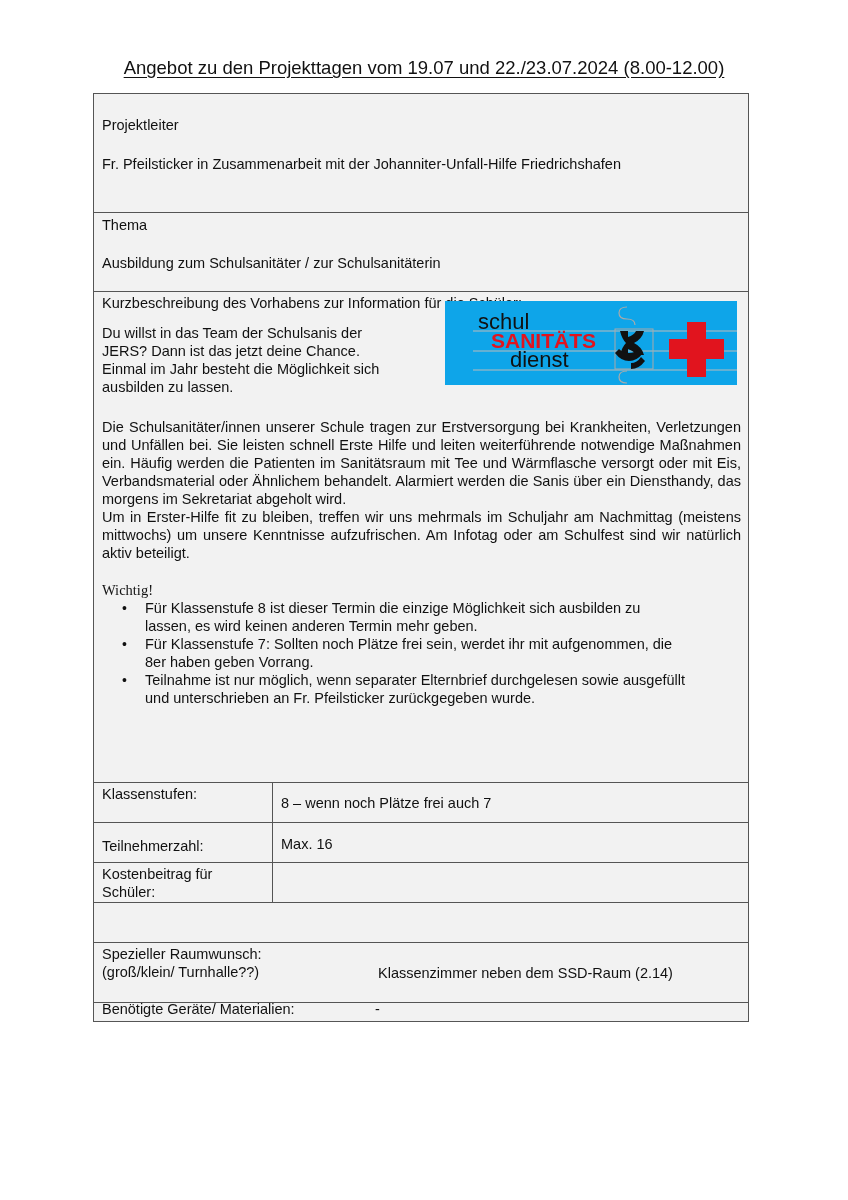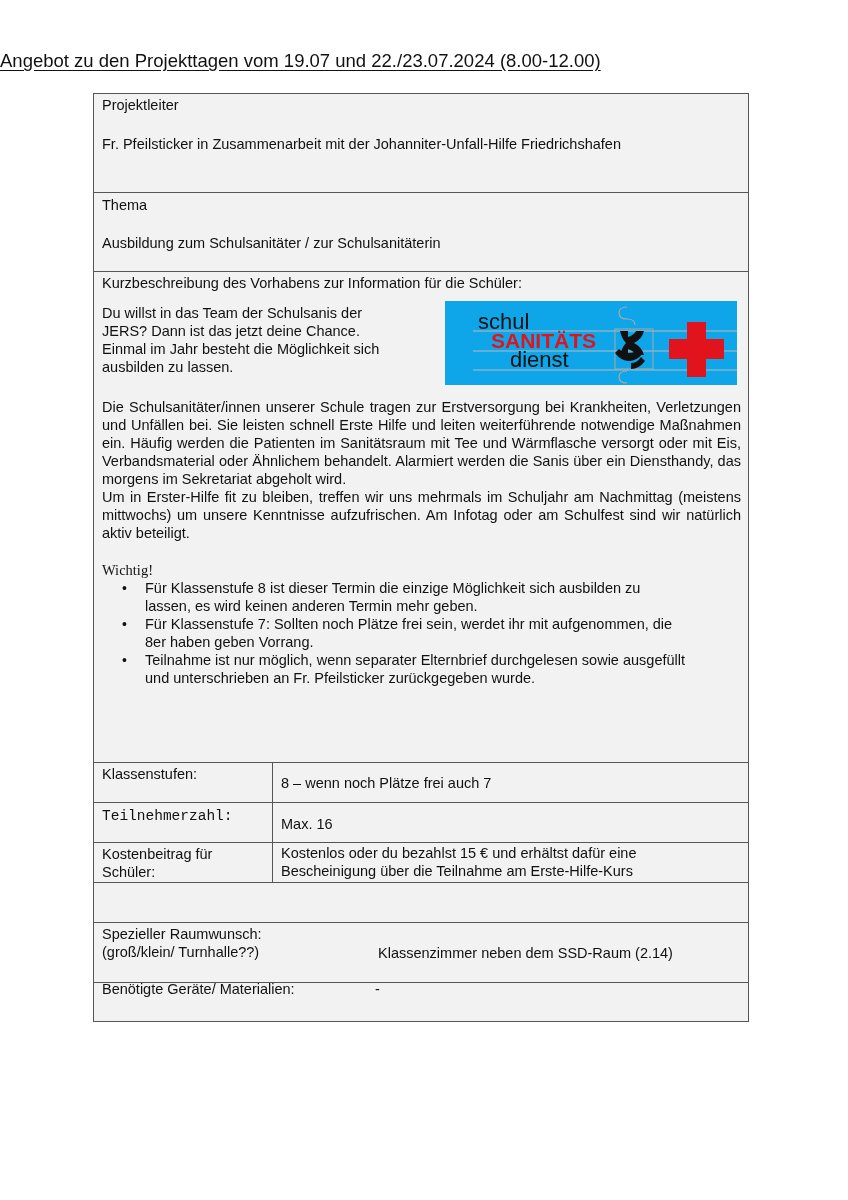--- a/index.html
+++ b/index.html
@@ -12,21 +12,22 @@
       height: 1200px;
       position: relative;
       font-family: "Liberation Sans", sans-serif;
       color: #111;
       overflow: hidden;
     }
     .title {
       position: absolute;
       left: 0;
       width: 848px;
-      top: 50px;
+      top: 57px;
+      text-align: center;
       font-size: 18.5px;
       text-decoration: underline;
       text-underline-offset: 3px;
       letter-spacing: 0px;
       color: #111;
     }
     .tbl {
       position: absolute;
       left: 93px;
       top: 93px;
@@ -35,20 +36,21 @@
       border: 1.5px solid #555;
       box-sizing: border-box;
       background: #f2f2f2;
     }
     .row {
       position: absolute;
       left: 0;
       right: 0;
       border-bottom: 1.5px solid #555;
       box-sizing: border-box;
+      margin-top: 20px;
     }
     .row.last { border-bottom: none; }
     .cell-text {
       position: absolute;
       font-size: 14.5px;
       line-height: 18px;
       color: #111;
     }
     .label-col {
       position: absolute;
@@ -148,35 +150,31 @@
 
   <div class="row" style="top:669px; height:40px;">
     <div class="label-col">
       <div class="cell-text" style="left:8px; top:2px;">Klassenstufen:</div>
     </div>
     <div class="cell-text" style="left:187px; top:11px;">8 – wenn noch Plätze frei auch 7</div>
   </div>
 
   <div class="row" style="top:709px; height:40px;">
     <div class="label-col">
-      <div class="cell-text" style="left:8px; top:4px;font-family:Liberation Mono, monospace;">Teilnehmerzahl:</div>
+      <div class="cell-text" style="left:8px; top:14px;">Teilnehmerzahl:</div>
     </div>
     <div class="cell-text" style="left:187px; top:12px;">Max. 16</div>
   </div>
 
   <div class="row" style="top:749px; height:40px;">
     <div class="label-col">
       <div class="cell-text" style="left:8px; top:2px;">
         <div>Kostenbeitrag für</div>
         <div>Schüler:</div>
       </div>
-    </div>
-    <div class="cell-text" style="left:187px; top:1px;">
-      <div>Kostenlos oder du bezahlst 15 € und erhältst dafür eine</div>
-      <div>Bescheinigung über die Teilnahme am Erste-Hilfe-Kurs</div>
     </div>
   </div>
 
   <div class="row" style="top:789px; height:40px;"></div>
 
   <div class="row" style="top:829px; height:60px;">
     <div class="cell-text" style="left:8px; top:2px;">
       <div>Spezieller Raumwunsch:</div>
       <div>(groß/klein/ Turnhalle??)</div>
     </div>

